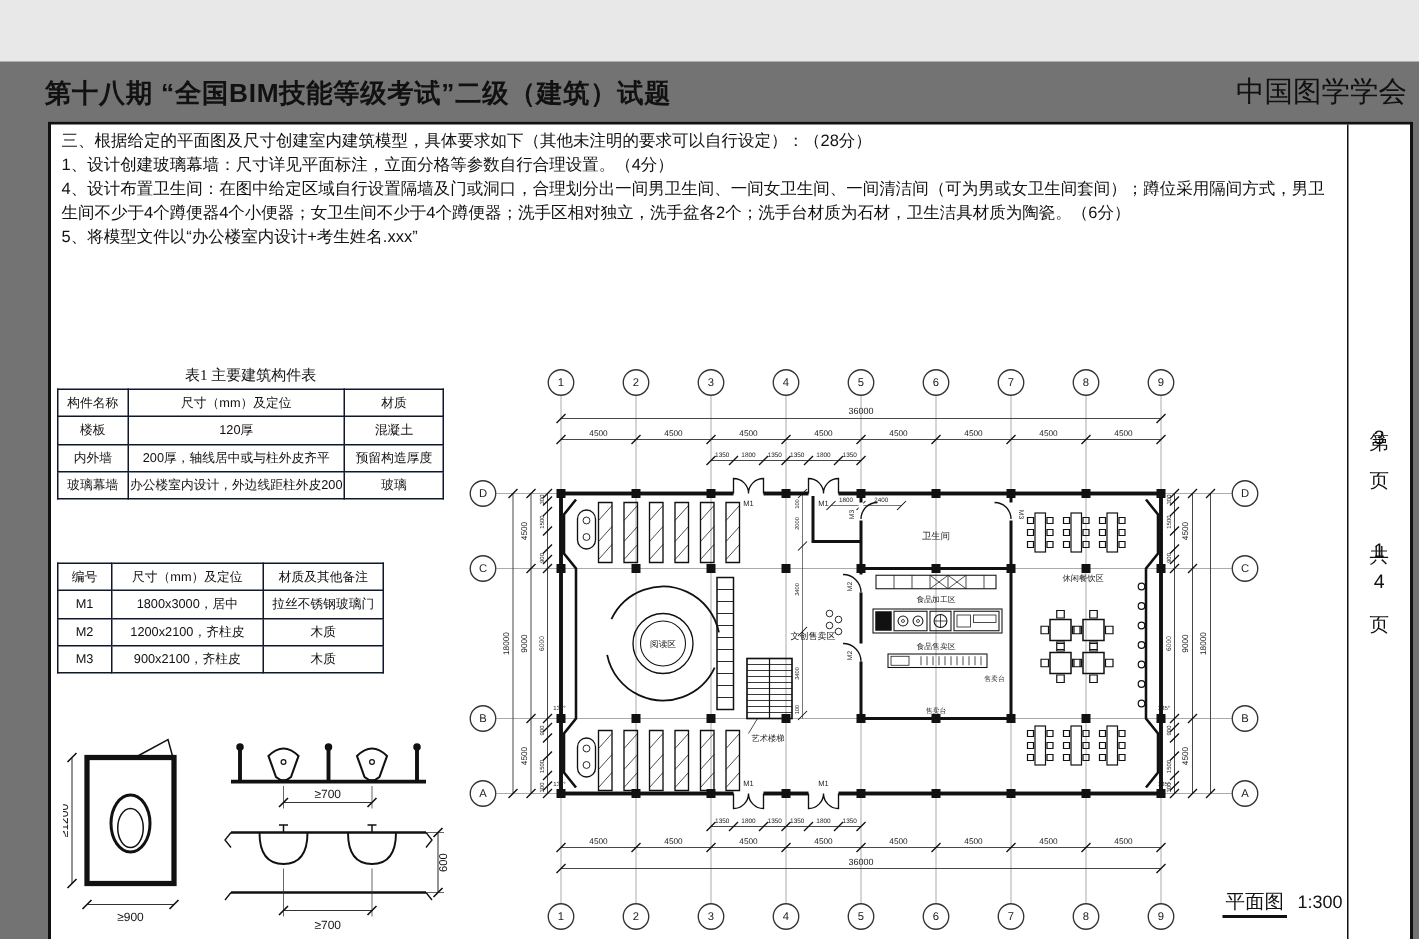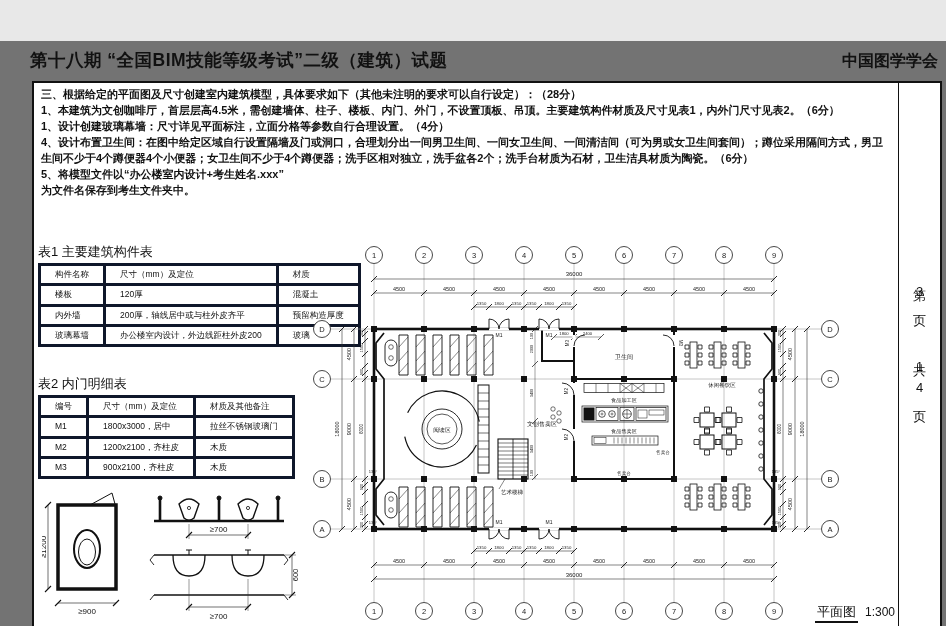--- a/index.html
+++ b/index.html
@@ -1,63 +1,61 @@
 <!DOCTYPE html>
 <html><head>
 <meta charset="utf-8">
 <style>
   html,body{margin:0;padding:0;background:#e8e8e8;}
   .sheet{position:relative;width:946px;height:626px;background:#737373;overflow:hidden;
          font-family:"Liberation Sans","DejaVu Sans",sans-serif;color:#111;margin-top:41px;}
   .titlebar{position:absolute;left:30px;top:7px;width:908px;display:flex;
             justify-content:space-between;align-items:flex-end;}
   .doc-title{font-size:17.5px;font-weight:bold;letter-spacing:.5px;}
-  .org-name{font-size:16px;font-weight:bold;}
+  .org-name{font-size:19px;font-weight:normal;}
   .frame{position:absolute;left:32px;top:40px;width:906px;height:579px;
          border:2px solid #111;background:#fff;}
   .page-col{position:absolute;right:0;top:0;bottom:0;width:42px;border-left:1.6px solid #111;
             display:flex;flex-direction:column;align-items:center;padding-top:195px;gap:42px;box-sizing:border-box;}
   .vtext{writing-mode:vertical-rl;text-orientation:upright;font-size:13px;letter-spacing:6px;line-height:1;}
-  .reqs{position:absolute;left:7px;top:4px;right:50px;font-size:11px;line-height:1.45;font-weight:bold;}
+  .reqs{position:absolute;left:7px;top:4px;right:50px;font-size:11px;line-height:1.45;}
   .reqs p{margin:0;}
   .tbl-wrap{position:absolute;}
   .t1{left:4px;top:160px;width:258px;}
   .t2{left:4px;top:292px;width:218px;}
-  .tbl-title{text-align:left;font-size:13px;margin-bottom:2px;}
+  .tbl-title{text-align:center;font-size:10px;margin-bottom:2px;font-family:Liberation Serif, serif;}
   table.spec{border-collapse:collapse;width:100%;}
-  table.spec th,table.spec td{border:3px solid #0f172a;font-size:8.5px;font-weight:normal;
-       text-align:left;padding:4px 14px;line-height:1.1;white-space:nowrap;}
+  table.spec th,table.spec td{border:1px solid #0f172a;font-size:8.5px;font-weight:normal;
+       text-align:center;padding:4px 1px;line-height:1.1;white-space:nowrap;}
   .plan-svg{position:absolute;left:268px;top:150px;}
   .plan-svg text{fill:#222;}
   .san-svg{position:absolute;left:8px;top:408px;}
   .san-caption{position:absolute;left:100px;top:556px;font-size:12.5px;font-weight:bold;
                border-bottom:2.5px solid #111;padding:0 3px 2px;letter-spacing:1px;}
-  .plan-caption{position:absolute;left:781px;top:520px;font-size:13px;}
+  .plan-caption{position:absolute;left:781px;top:509px;font-size:13px;}
   .plan-caption .pc-t{border-bottom:2.5px solid #111;padding:0 2px 2px;}
   .plan-caption .pc-s{margin-left:7px;font-size:12px;}
 </style>
 </head>
 <body>
 
 <div class="sheet">
 
   <div class="titlebar">
     <div class="doc-title">第十八期 “全国BIM技能等级考试”二级（建筑）试题</div>
     <div class="org-name">中国图学学会</div>
   </div>
 
   <div class="frame">
 
     <div class="reqs">
       <p>三、根据给定的平面图及尺寸创建室内建筑模型，具体要求如下（其他未注明的要求可以自行设定）：（28分）</p>
-      <p>1、本建筑为文创咖啡厅，首层层高4.5米，需创建墙体、柱子、楼板、内门、外门，不设置顶板、吊顶。主要建筑构件材质及尺寸见表1，内外门尺寸见表2。（6分）</p>
       <p>1、设计创建玻璃幕墙：尺寸详见平面标注，立面分格等参数自行合理设置。（4分）</p>
       <p>4、设计布置卫生间：在图中给定区域自行设置隔墙及门或洞口，合理划分出一间男卫生间、一间女卫生间、一间清洁间（可为男或女卫生间套间）；蹲位采用隔间方式，男卫生间不少于4个蹲便器4个小便器；女卫生间不少于4个蹲便器；洗手区相对独立，洗手盆各2个；洗手台材质为石材，卫生洁具材质为陶瓷。（6分）</p>
       <p>5、将模型文件以“办公楼室内设计+考生姓名.xxx”</p>
-      <p>为文件名保存到考生文件夹中。</p>
     </div>
 
     <div class="tbl-wrap t1">
       <div class="tbl-title">表1 主要建筑构件表</div>
       <table class="spec">
         <colgroup>
             <col style="width:52px">
             <col style="width:134px">
             <col style="width:72px">
           </colgroup>
@@ -82,21 +80,20 @@
           <tr>
             <td>玻璃幕墙</td>
             <td>办公楼室内设计，外边线距柱外皮200</td>
             <td>玻璃</td>
             </tr>
         </tbody>
       </table>
     </div>
 
     <div class="tbl-wrap t2">
-      <div class="tbl-title">表2 内门明细表</div>
       <table class="spec">
         <colgroup>
             <col style="width:36px">
             <col style="width:102px">
             <col style="width:80px">
           </colgroup>
         <thead>
             <tr>
           <th>编号</th>
           <th>尺寸（mm）及定位</th>

